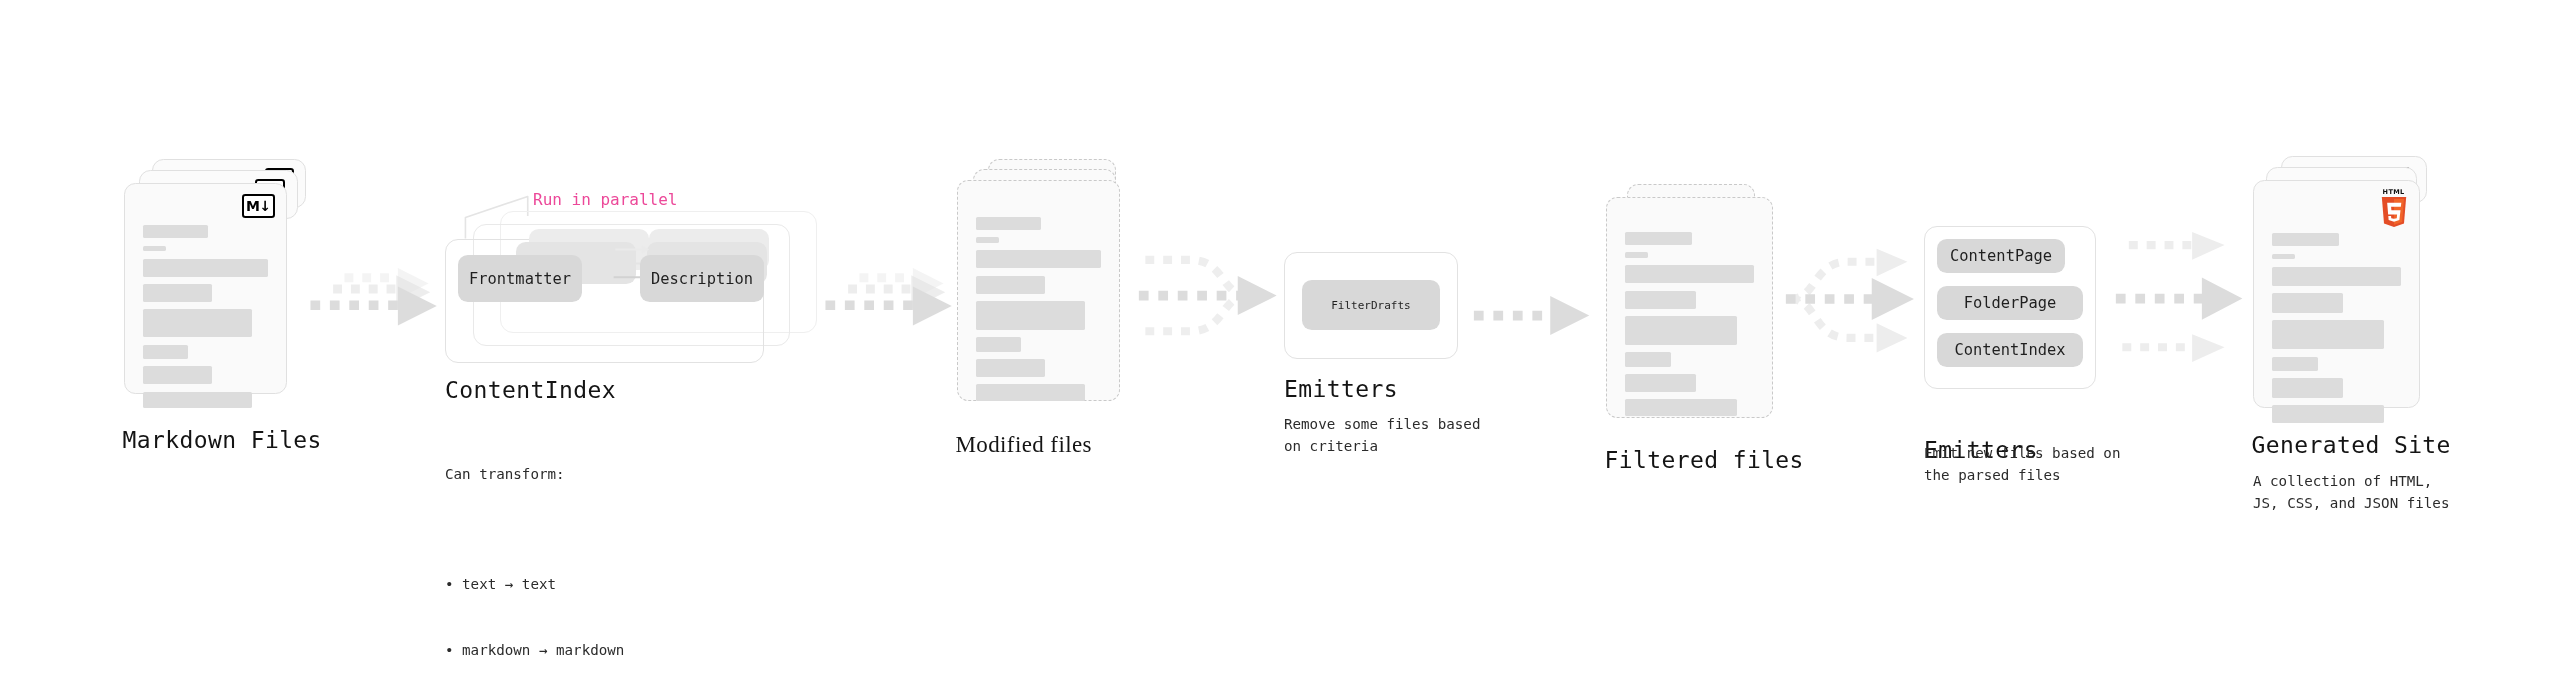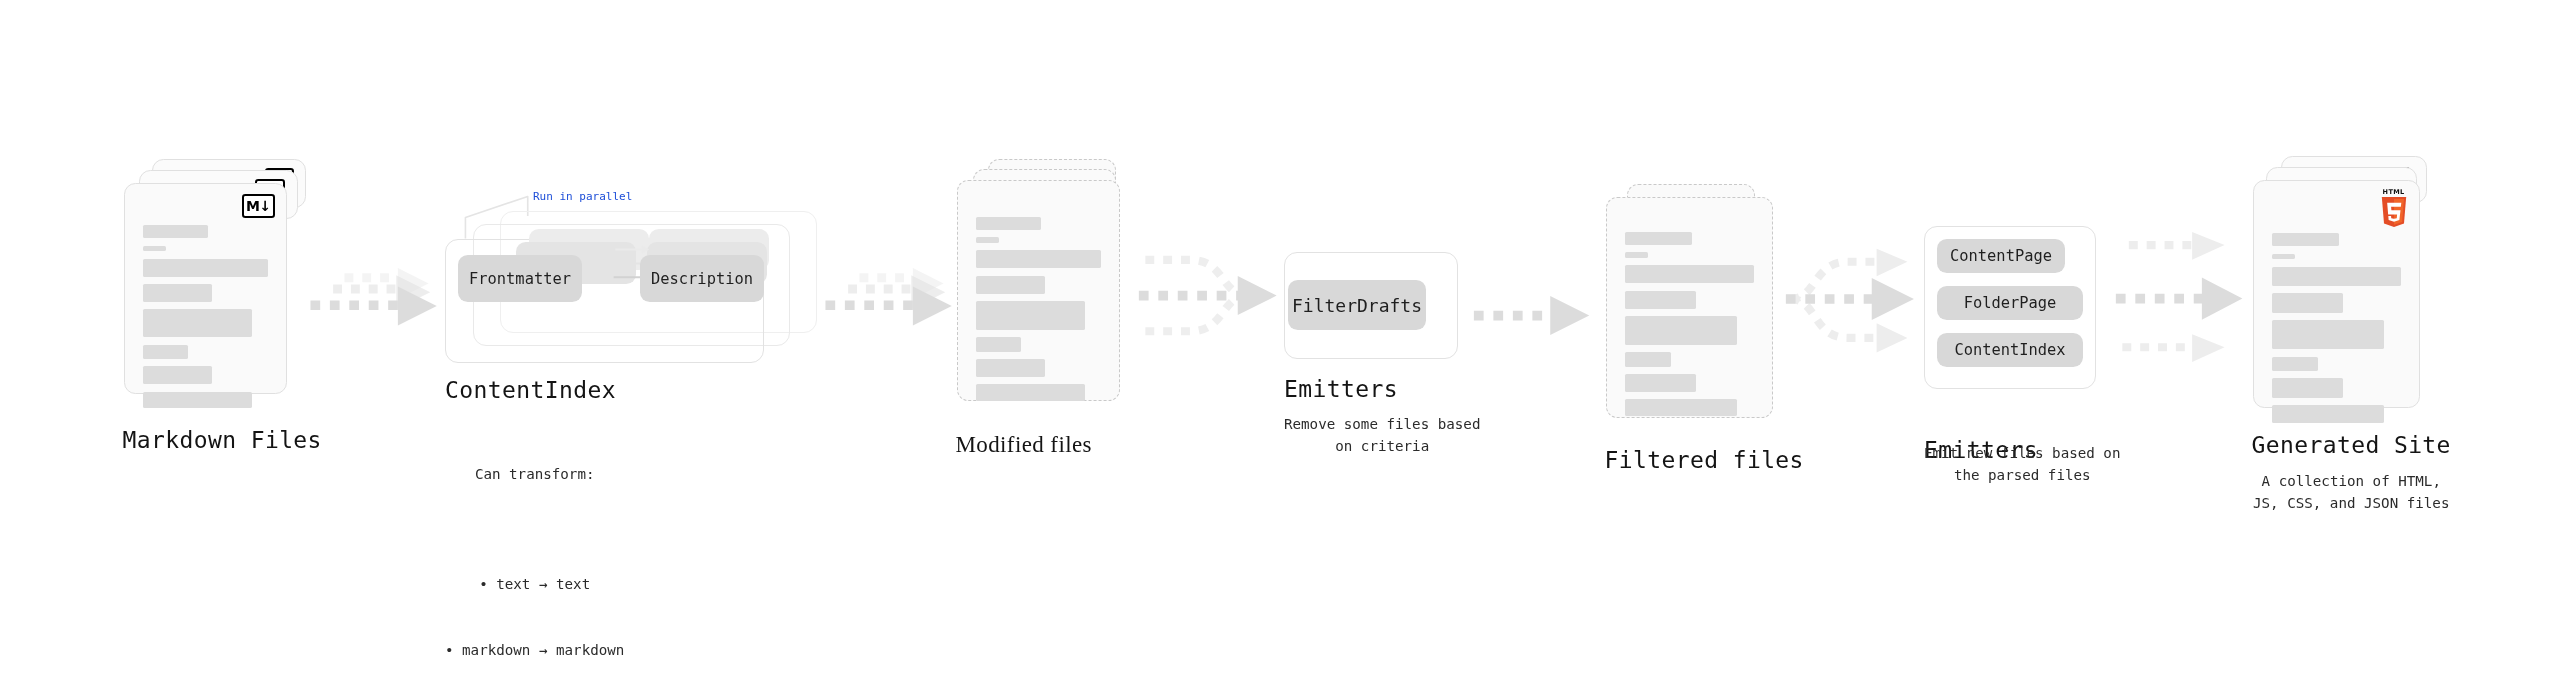--- a/index.html
+++ b/index.html
@@ -134,26 +134,25 @@
     letter-spacing: 0.4px;
     color: #141414;
     white-space: nowrap;
   }
   .subtitle {
     position: absolute;
     font-size: 14.2px;
     line-height: 1.55;
     color: #2b2b2b;
     white-space: pre;
-    text-align: center;
   }
   .runlabel {
     position: absolute;
-    font-size: 11px;
-    color: #1d4ed8;
+    font-size: 16px;
+    color: #ec4899;
     white-space: nowrap;
   }
 
   .bullets { margin: 0; padding: 0; list-style: none; }
   .bullets li { white-space: pre; }
 
   svg { overflow: visible; display: block; }
 </style>
 </head>
 <body>
@@ -291,21 +290,21 @@
     <svg width="154" height="106" viewBox="0 0 190 130">
       <path d="M14 18 H70 C112 18 108 62 140 62" stroke="#eeeeee" stroke-width="10" stroke-dasharray="11 11" fill="none"></path>
       <path d="M14 106 H70 C112 106 108 62 140 62" stroke="#eeeeee" stroke-width="10" stroke-dasharray="11 11" fill="none"></path>
       <path d="M6 62 H138" stroke="#dcdcdc" stroke-width="12" stroke-dasharray="12 12" fill="none"></path>
       <path d="M128 38 L176 62 L128 86 Z" fill="#dcdcdc"></path>
     </svg>
   </div>
 
   <div class="node" style="left:1284px; top:252px;">
     <div class="groupbox filled" style="left:0px; top:0px; width:174px; height:107px;"></div>
-    <div class="pill" style="left:4px; top:28px; width:138px; height:50px; font-size:18px;">FilterDrafts</div>
+    <div class="pill" style="left:18px; top:28px; width:138px; height:50px; font-size:11px;">FilterDrafts</div>
 
     <div class="title" style="left:0px; top:124px;">Emitters</div>
     <div class="subtitle" style="left:0px; top:161px;">Remove some files based
 on criteria</div>
   </div>
 
   <div class="node" style="left:1469px; top:283px;">
     <svg width="130" height="65" viewBox="0 0 160 80">
       <path d="M6 40 H108" stroke="#dcdcdc" stroke-width="12" stroke-dasharray="12 12" fill="none"></path>
       <path d="M100 16 L148 40 L100 64 Z" fill="#dcdcdc"></path>

